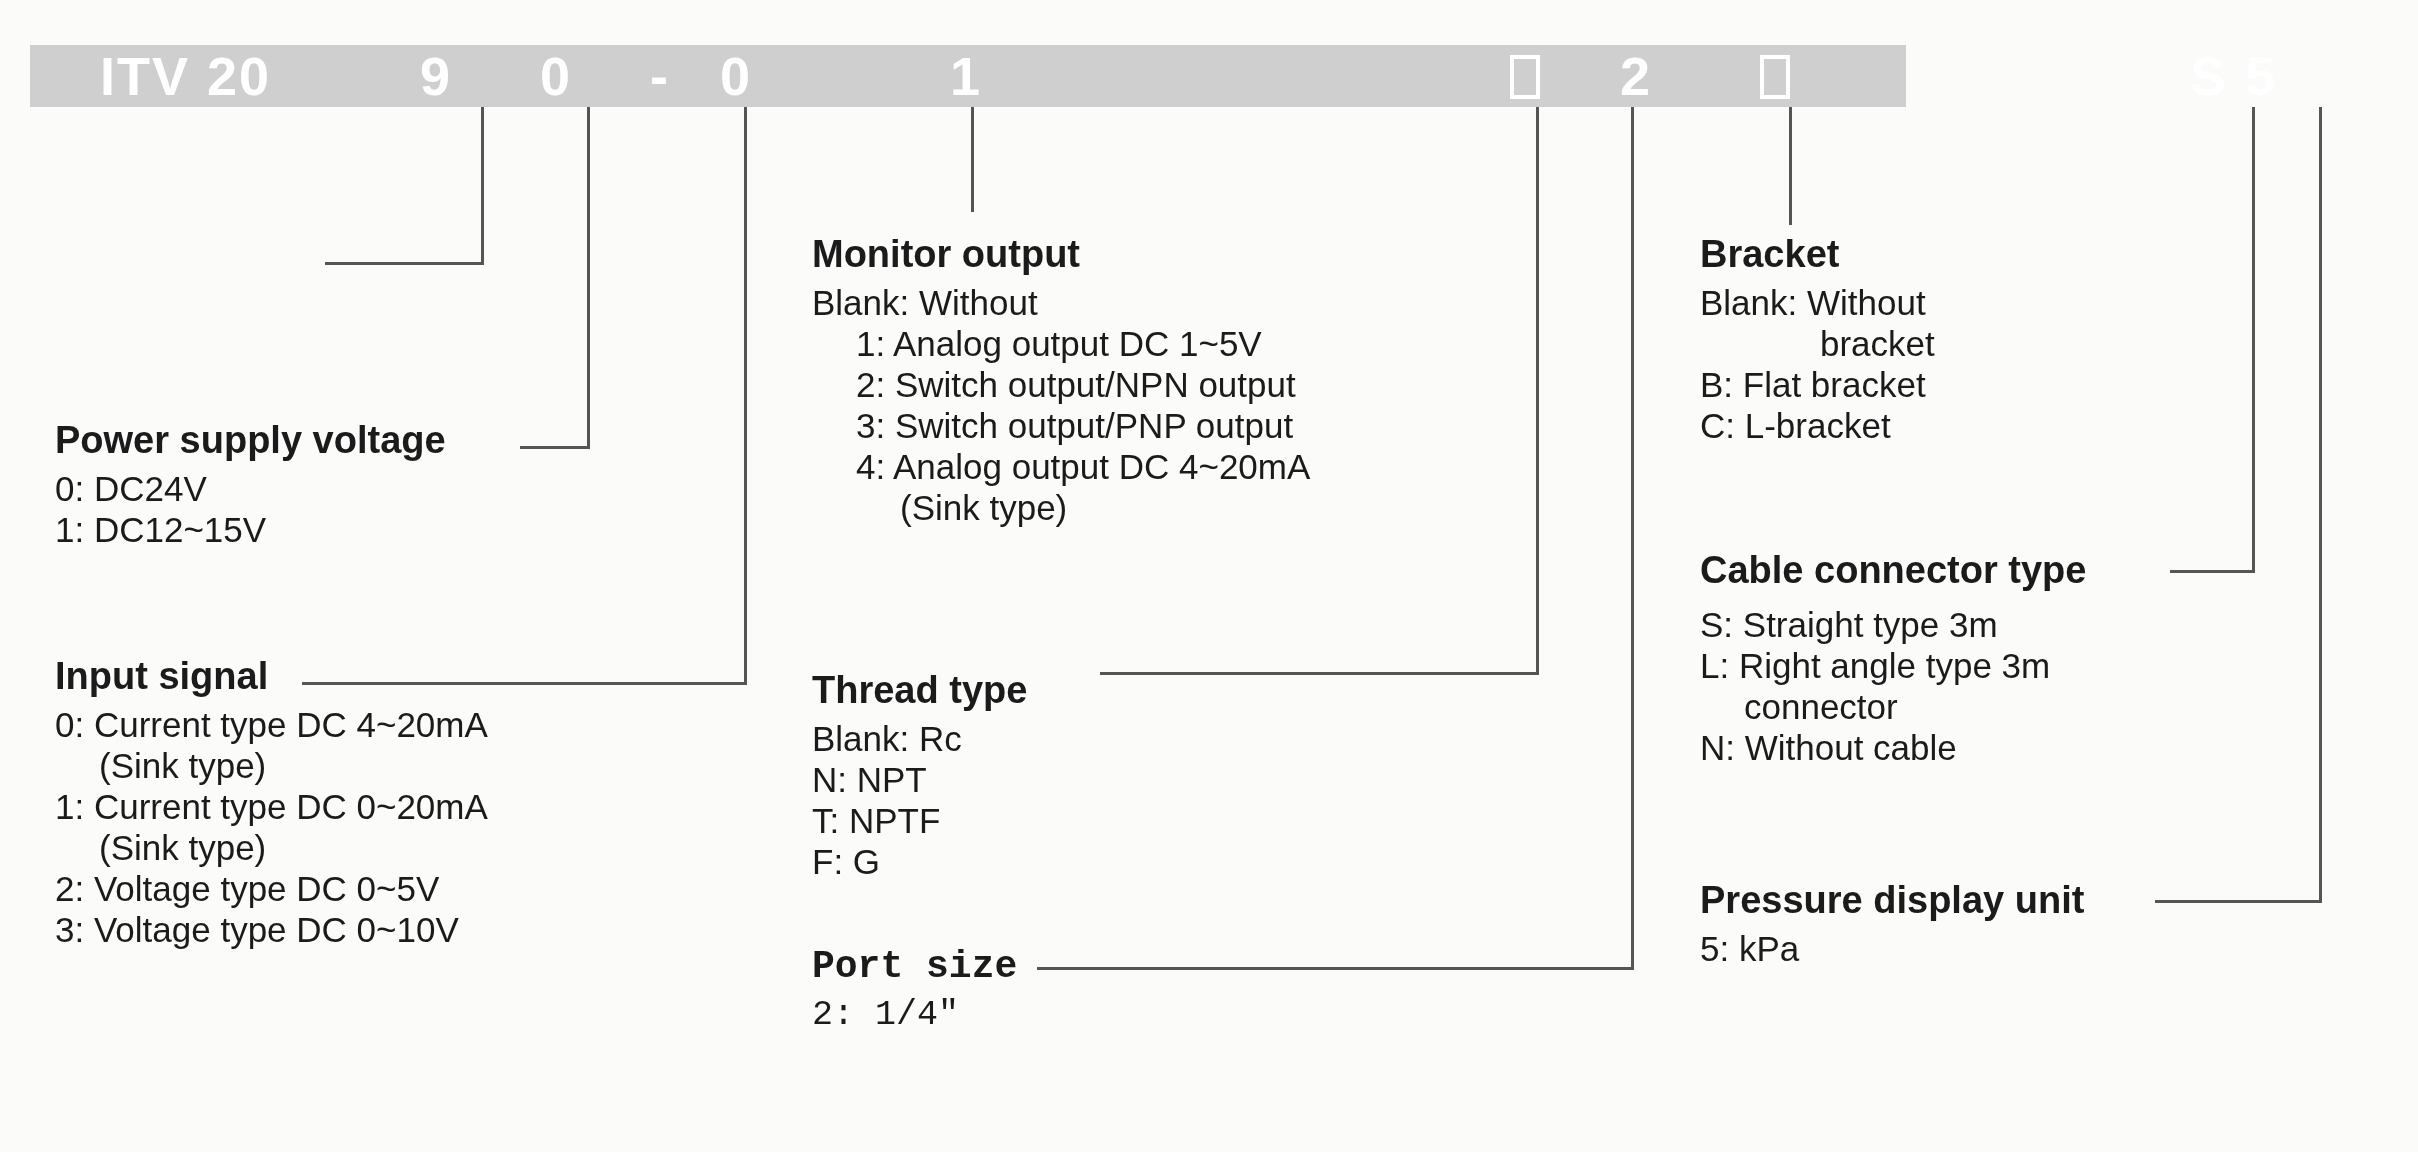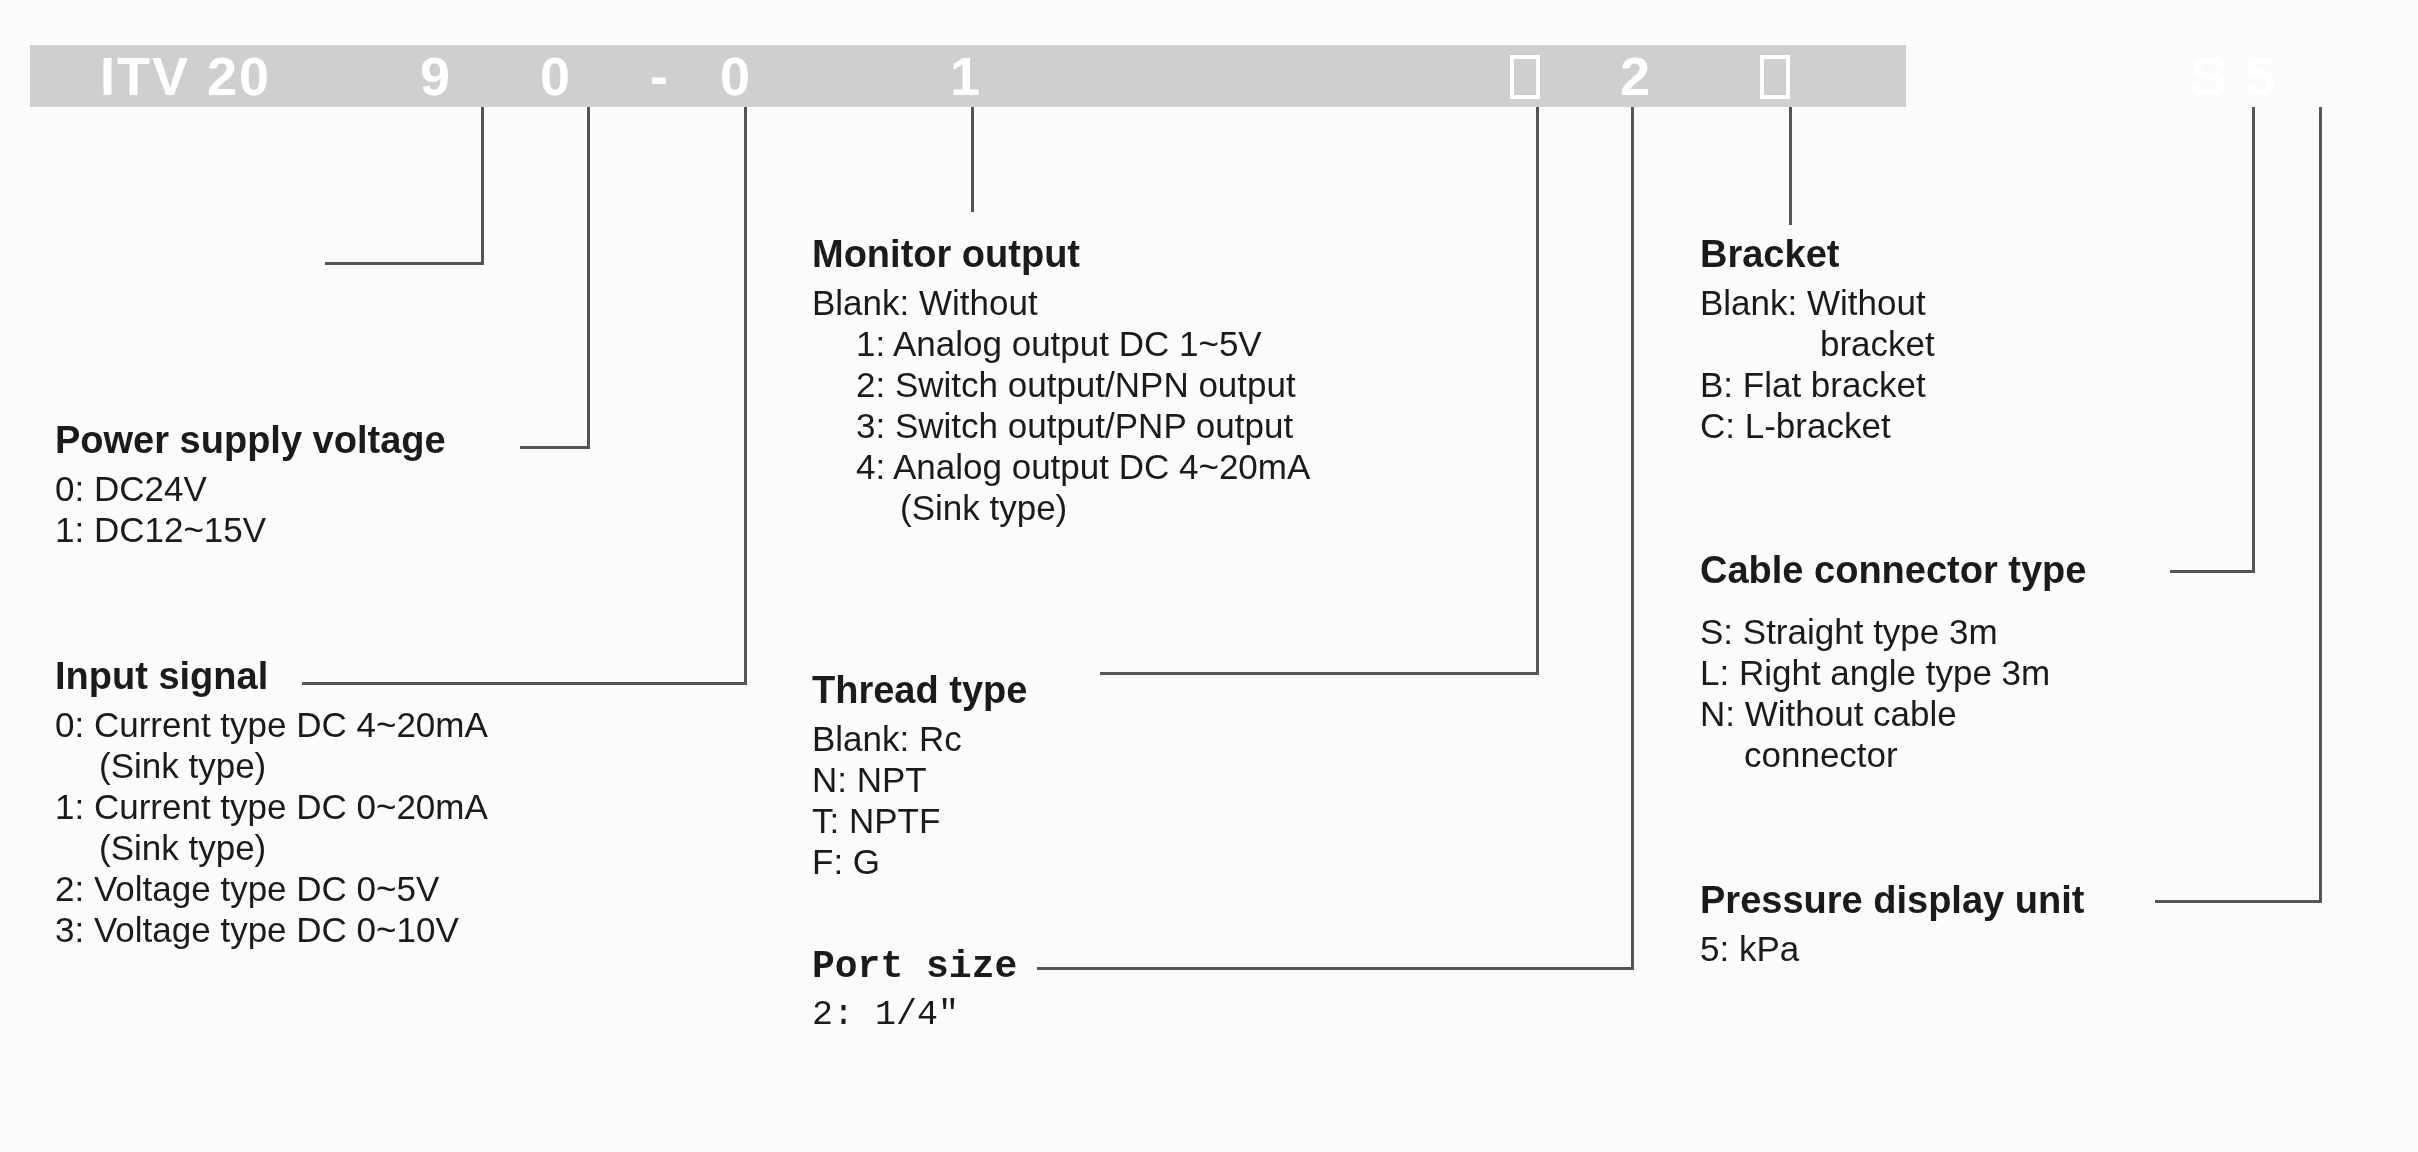--- a/index.html
+++ b/index.html
@@ -167,24 +167,24 @@
   <div class="blk" style="left:1700px; top:232px; width:700px;">
     <p class="hdr">Bracket</p>
     <p class="opt">Blank: Without</p>
     <p class="opt ind-wide">bracket</p>
     <p class="opt">B: Flat bracket</p>
     <p class="opt">C: L-bracket</p>
   </div>
 
   <div class="blk" style="left:1700px; top:548px; width:700px;">
     <p class="hdr">Cable connector type</p>
-    <p class="opt" style="margin-top:19px;">S: Straight type 3m</p>
+    <p class="opt" style="margin-top:12px;">S: Straight type 3m</p>
     <p class="opt">L: Right angle type 3m</p>
+    <p class="opt ind">connector</p>
     <p class="opt">N: Without cable</p>
-    <p class="opt ind">connector</p>
   </div>
 
   <div class="blk" style="left:1700px; top:878px; width:700px;">
     <p class="hdr">Pressure display unit</p>
     <p class="opt">5: kPa</p>
   </div>
 
 </div>
 
 </body></html>

